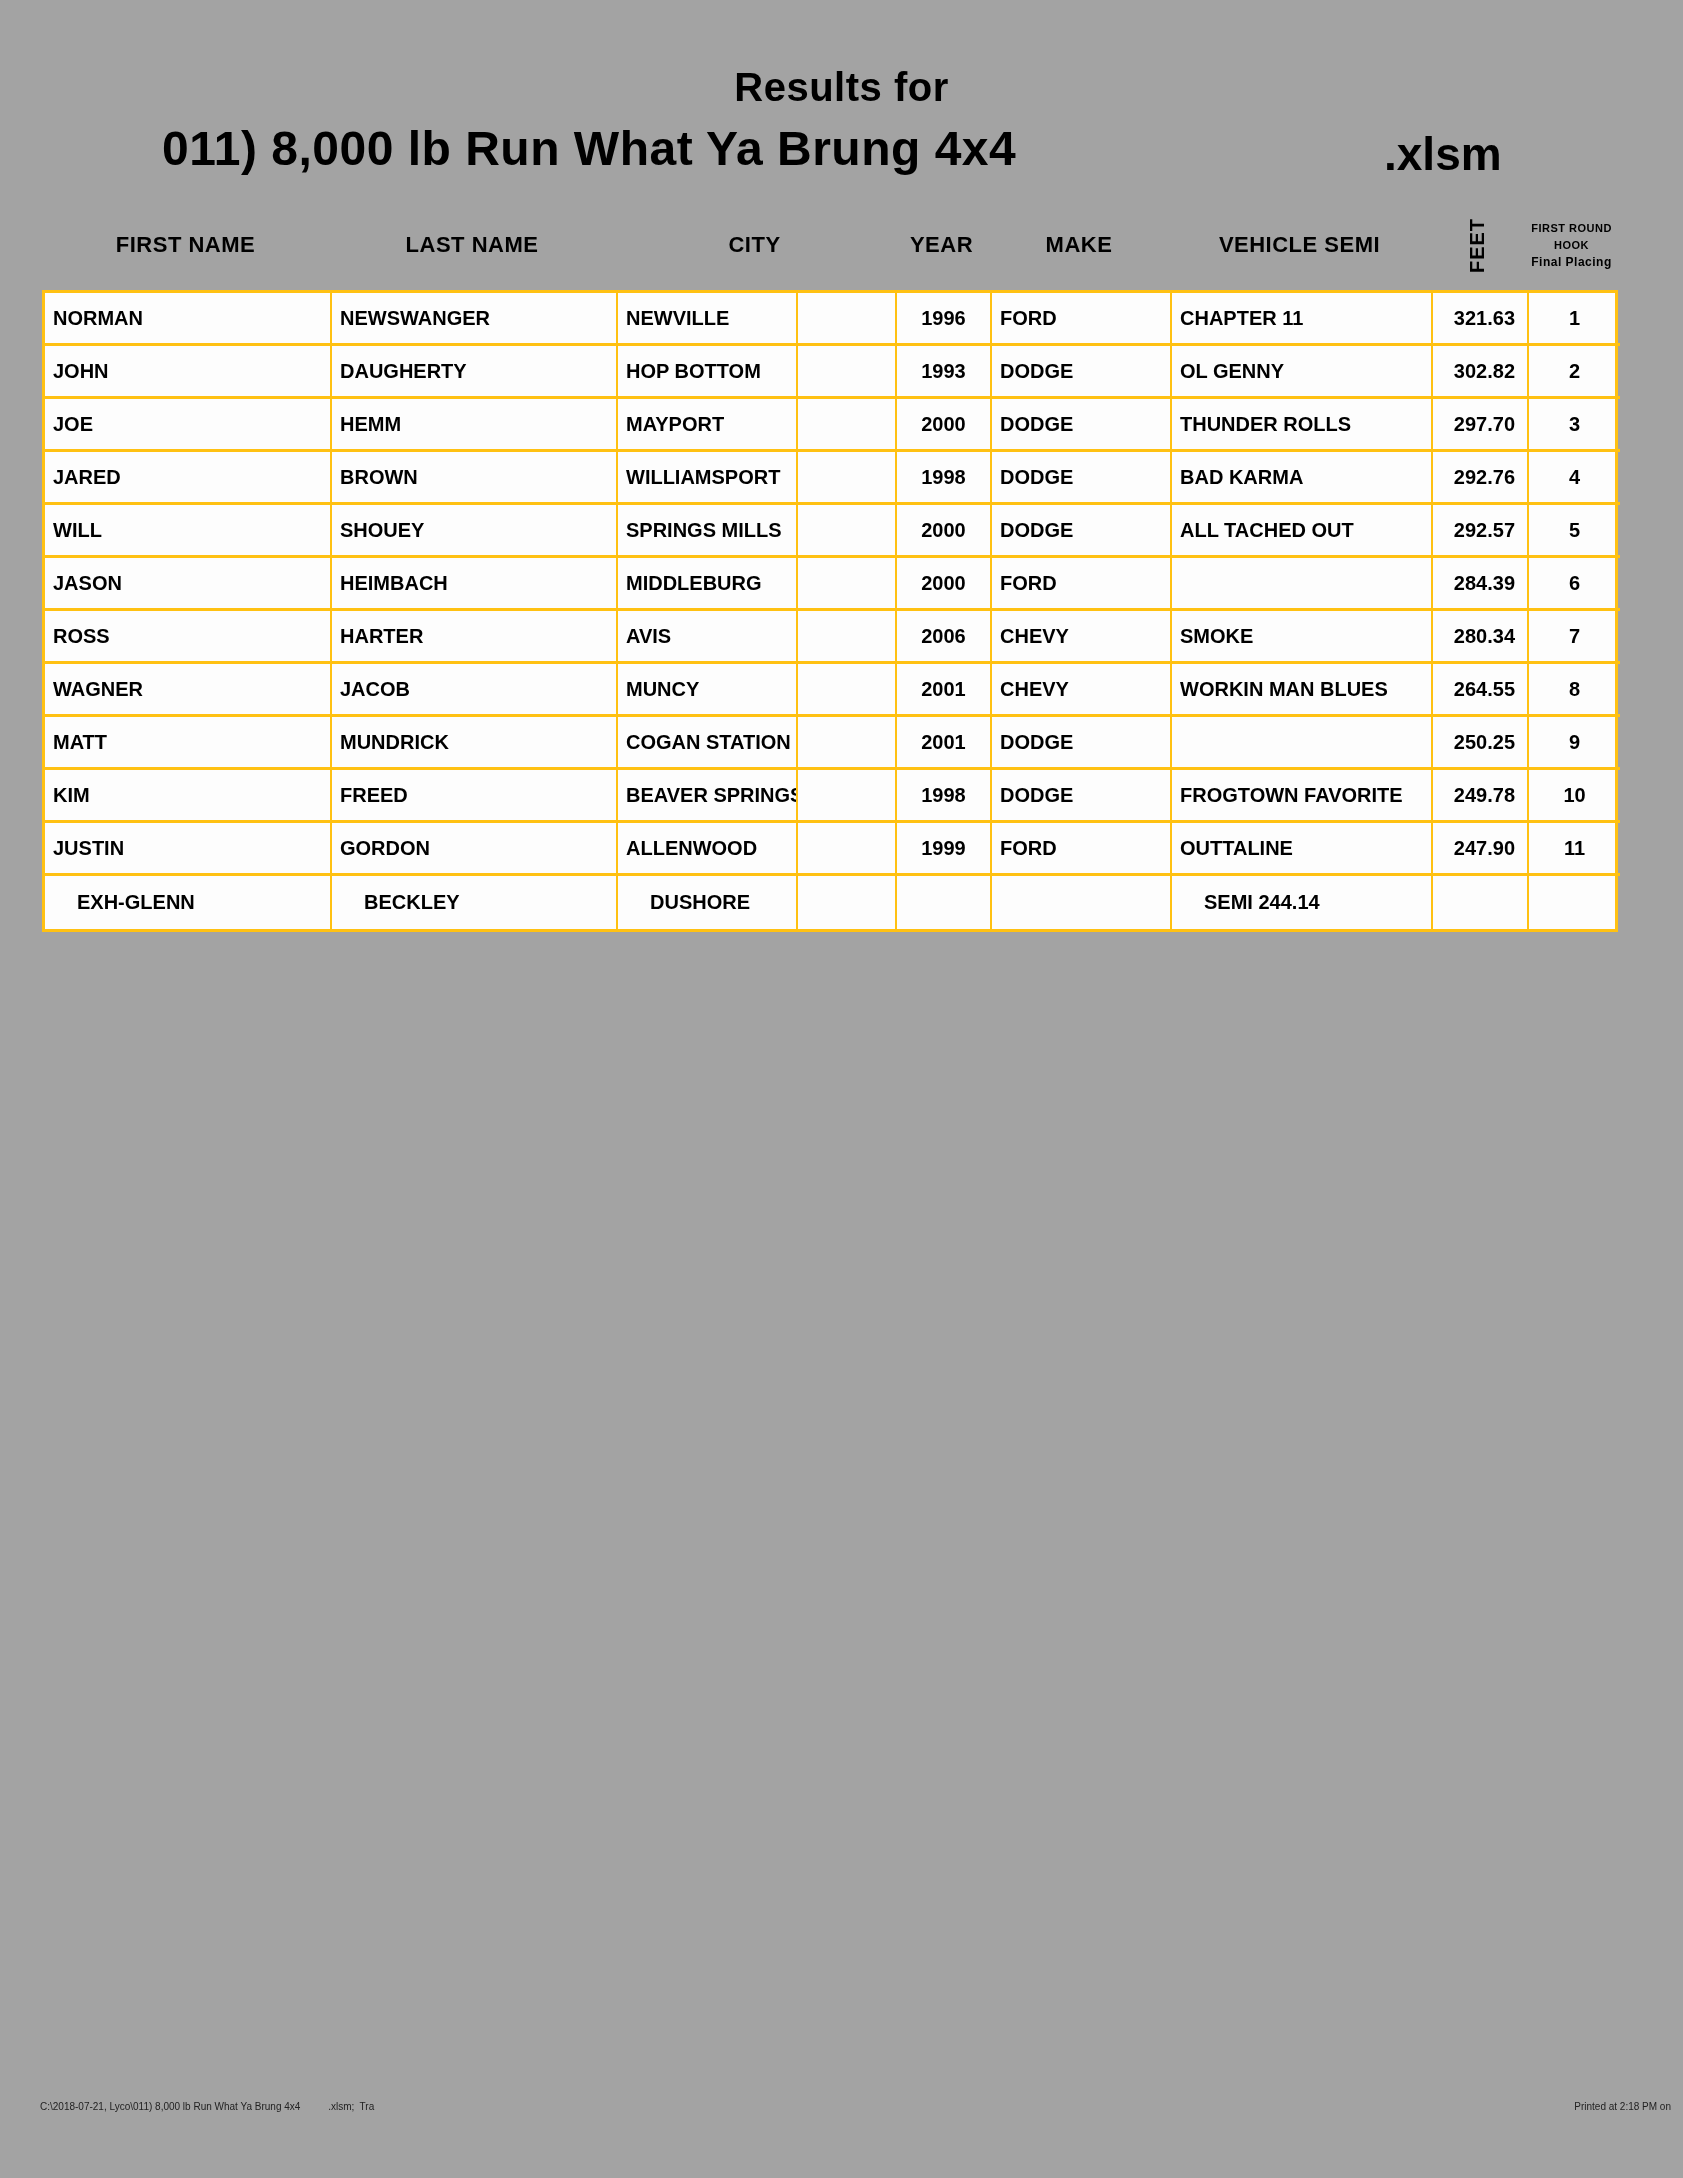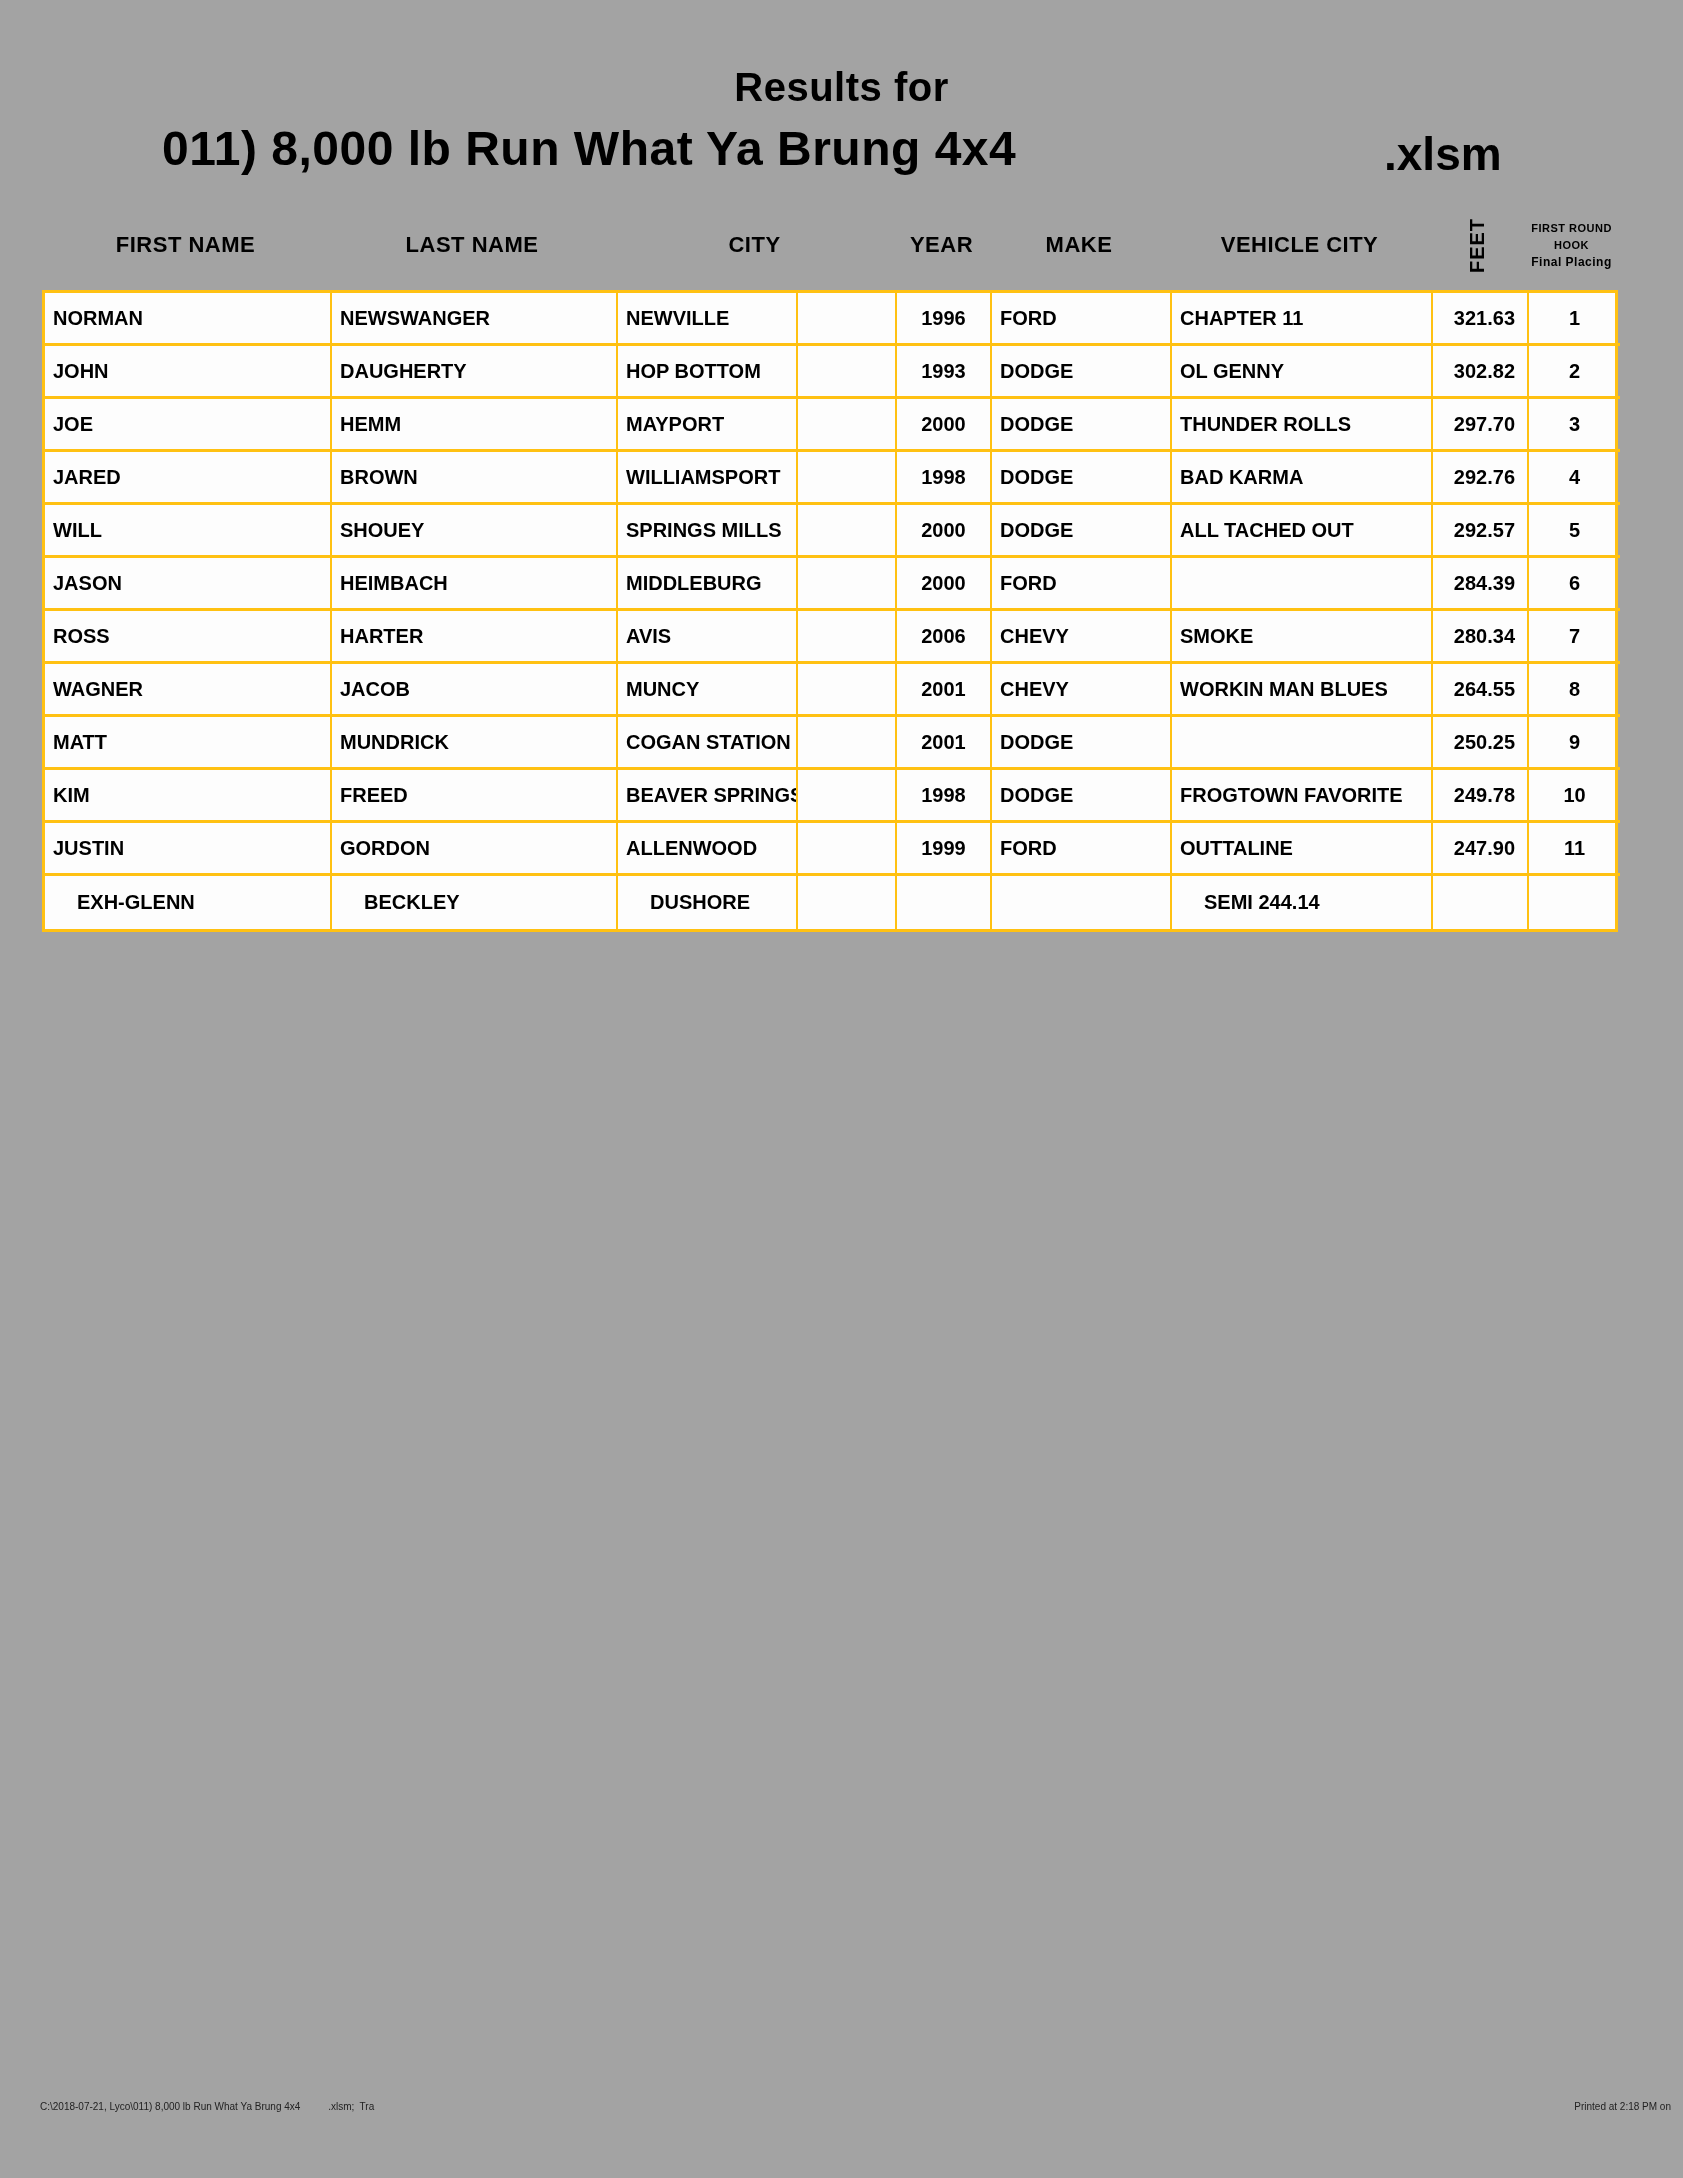--- a/index.html
+++ b/index.html
@@ -55,21 +55,21 @@
   <div class="t1">Results for</div>
   <div class="t2">011) 8,000 lb Run What Ya Brung 4x4</div>
   <div class="ext">.xlsm</div>
 
   <div class="hdr cols">
     <div class="hc">FIRST NAME</div>
     <div class="hc">LAST NAME</div>
     <div class="hc city-h">CITY</div>
     <div class="hc">YEAR</div>
     <div class="hc">MAKE</div>
-    <div class="hc">VEHICLE CITY</div>
+    <div class="hc">VEHICLE SEMI</div>
     <div class="hc feet-rot">
         <span>FEET</span>
       </div>
     <div class="hc place-hdr">
       <div class="ph1">FIRST ROUND</div>
       <div class="ph1">HOOK</div>
       <div class="ph2">Final Placing</div>
     </div>
   </div>
 

